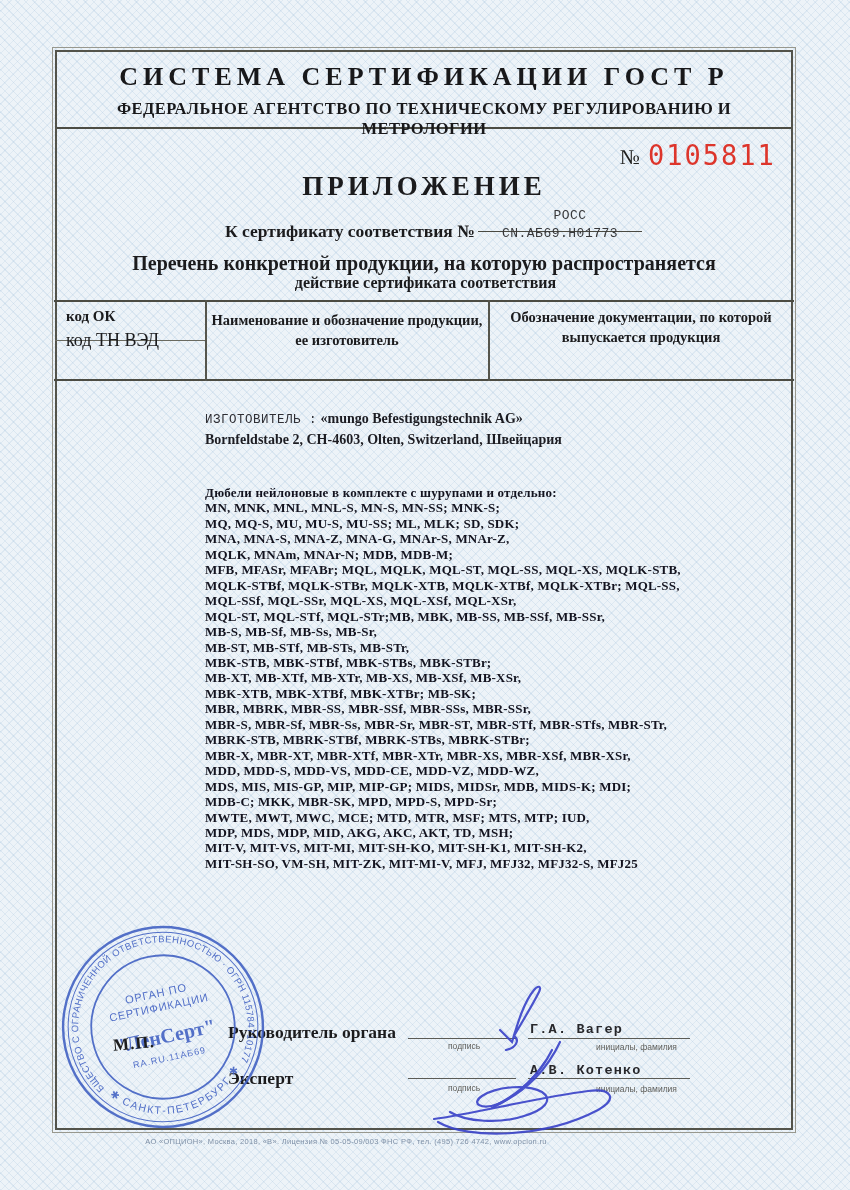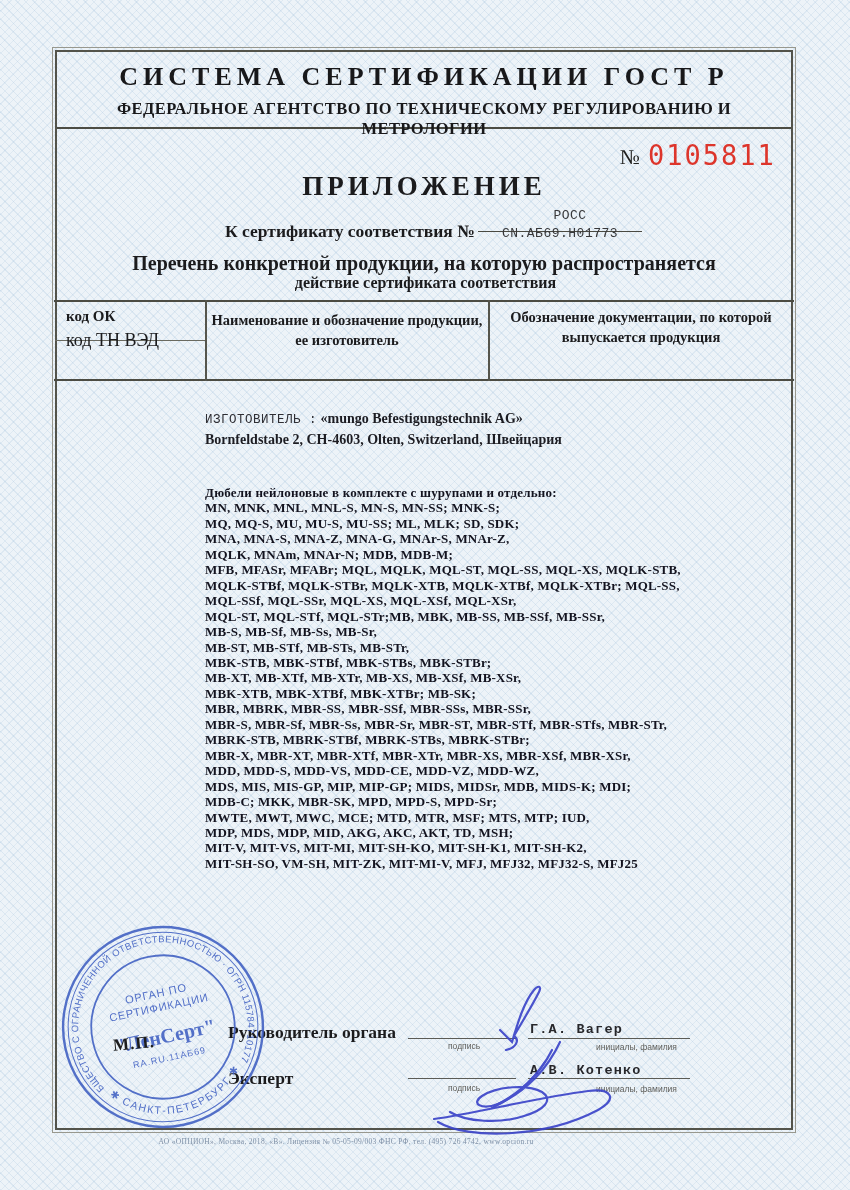--- a/index.html
+++ b/index.html
@@ -83,21 +83,21 @@
   .uline { position:absolute; height:1.4px; background:#5b5b55; }
 
   
   .stamp-svg { position:absolute; left:52px; top:916px; opacity:.88; }
   .mp { left:113px; top:1034px; font-size:17px; font-weight:bold; letter-spacing:1px; color:#1d1d1d;
     transform:rotate(-5deg); }
 
   .ink-svg { position:absolute; left:0; top:0; pointer-events:none; }
 
   .footer { left:0; top:1137px; width:692px; text-align:center;
-    font-family:Liberation Serif, serif; font-size:7.5px; letter-spacing:0.3px; color:#7f90a6; }
+    font-family:Liberation Sans, sans-serif; font-size:7.5px; letter-spacing:0.3px; color:#7f90a6; }
 </style>
 </head>
 <body>
 
 <div class="page">
 
   <div class="frame">
     <div class="frame-inner"></div>
   </div>
 

